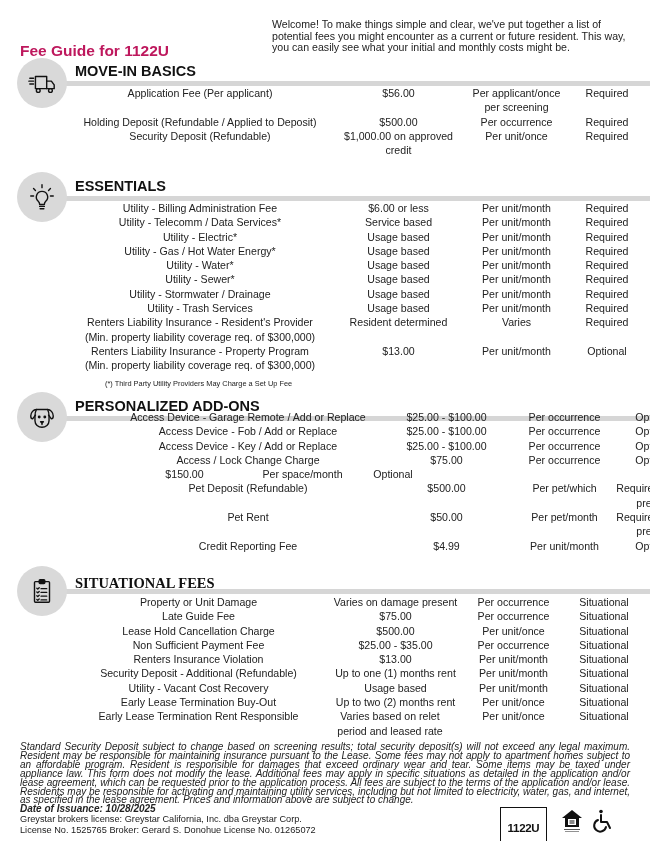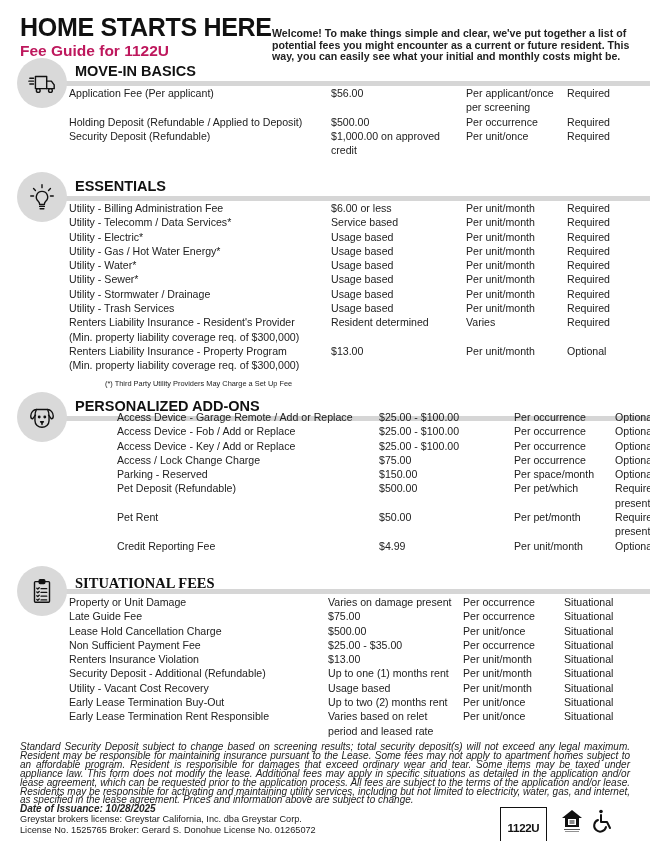--- a/index.html
+++ b/index.html
@@ -2,30 +2,30 @@
 <html><head>
   <meta charset="utf-8">
   <style>
     * { box-sizing: border-box; margin: 0; padding: 0; }
     html, body { width: 650px; height: 841px; background: #ffffff; overflow: hidden; }
     body { font-family: "Liberation Sans", "DejaVu Sans", sans-serif; color: #1a1a1a; position: relative; }
 
     .header { position: absolute; left: 20px; top: 13px; width: 620px; height: 50px; }
     .title { position: absolute; left: 0; top: 0; font-size: 25px; font-weight: bold; letter-spacing: -0.3px; color: #111; white-space: nowrap; line-height: 28px; }
     .subtitle { position: absolute; left: 0; top: 29px; font-size: 15.5px; font-weight: bold; color: #be185d; white-space: nowrap; line-height: 18px; }
-    .intro { position: absolute; left: 252px; top: 15px; width: 372px; font-size: 10.6px; line-height: 11.6px; color: #222; font-weight: bold; }
+    .intro { position: absolute; left: 252px; top: 6px; width: 372px; font-size: 10.6px; line-height: 11.6px; color: #222; }
 
     .section { position: absolute; left: 0; width: 650px; }
     .sec-icon { position: absolute; left: 17px; width: 50px; height: 50px; border-radius: 50%; background: #d9d9d9; display: flex; align-items: center; justify-content: center; z-index: 2; }
     .sec-icon svg { width: 30px; height: 30px; }
     .sec-title { position: absolute; left: 75px; font-size: 14.5px; font-weight: bold; color: #111; white-space: nowrap; line-height: 18px; }
     .sec-bar { position: absolute; left: 50px; right: 0; height: 5px; background: #d6d6d6; }
 
     .rows { position: absolute; left: 69px; width: 580px; }
-    .row { position: relative; display: flex; font-size: 10.6px; line-height: 14.3px; color: #222; }
+    .row { position: relative; display: flex; font-size: 10.6px; line-height: 14.3px; color: #222; text-align: center; }
     .c1 { width: 262px; flex: none; }
     .c2 { width: 135px; flex: none; }
     .c3 { width: 101px; flex: none; }
     .c4 { width: 80px; flex: none; }
     .row.sit .c2 { width: 135px; }
     .row.sit .c1 { width: 259px; }
     .note { }
     .footnote { font-size: 7.4px; color: #222; line-height: 10px; margin-top: 6px; padding-left: 36px; }
 
     .legal { position: absolute; left: 20px; top: 743px; width: 610px; font-size: 10px; line-height: 8.9px; font-style: italic; text-align: justify; color: #222; }
@@ -33,21 +33,20 @@
 
     .license { position: absolute; left: 20px; top: 814px; font-size: 9.2px; line-height: 11.2px; color: #222; }
     .logo-box { position: absolute; left: 500px; top: 807px; width: 47px; height: 42px; border: 1.5px solid #111; display: flex; align-items: center; justify-content: center; font-size: 11.5px; font-weight: bold; color: #111; letter-spacing: -0.3px; }
     .eho-icon { position: absolute; left: 560px; top: 808px; width: 24px; height: 26px; }
     .ada-icon { position: absolute; left: 591px; top: 808px; width: 24px; height: 26px; }
   </style>
 </head>
 <body>
 
 <div class="header">
-  <div class="title">HOME STARTS HERE</div>
   <div class="subtitle">Fee Guide for 1122U</div>
   <div class="intro">Welcome! To make things simple and clear, we've put together a list of potential fees you might encounter as a current or future resident. This way, you can easily see what your initial and monthly costs might be.</div>
 </div>
 
 <div class="section" style="top:58px;">
   <div class="sec-icon" style="top:0;">
     <svg viewBox="0 0 32 32" fill="none" stroke="#111" stroke-width="1.5" stroke-linecap="round" stroke-linejoin="round">
       <path d="M9 9h12v13H9z"></path>
         <path d="M21 14h5l3 4v4h-8"></path>
         <circle cx="12" cy="24" r="2"></circle>
@@ -194,21 +193,20 @@
     <span class="c3">Per occurrence</span>
     <span class="c4">Optional</span>
   </div>
   <div class="row">
     <span class="c1">Access / Lock Change Charge</span>
     <span class="c2">$75.00</span>
     <span class="c3">Per occurrence</span>
     <span class="c4">Optional</span>
   </div>
   <div class="row">
-    <span class="c1">Parking - Reserved</span>
     <span class="c2">$150.00</span>
     <span class="c3">Per space/month</span>
     <span class="c4">Optional</span>
   </div>
   <div class="row">
     <span class="c1">Pet Deposit (Refundable)</span>
     <span class="c2">$500.00</span>
     <span class="c3">Per pet/which</span>
     <span class="c4" style="width:78px;">Required - if pet present</span>
   </div>

